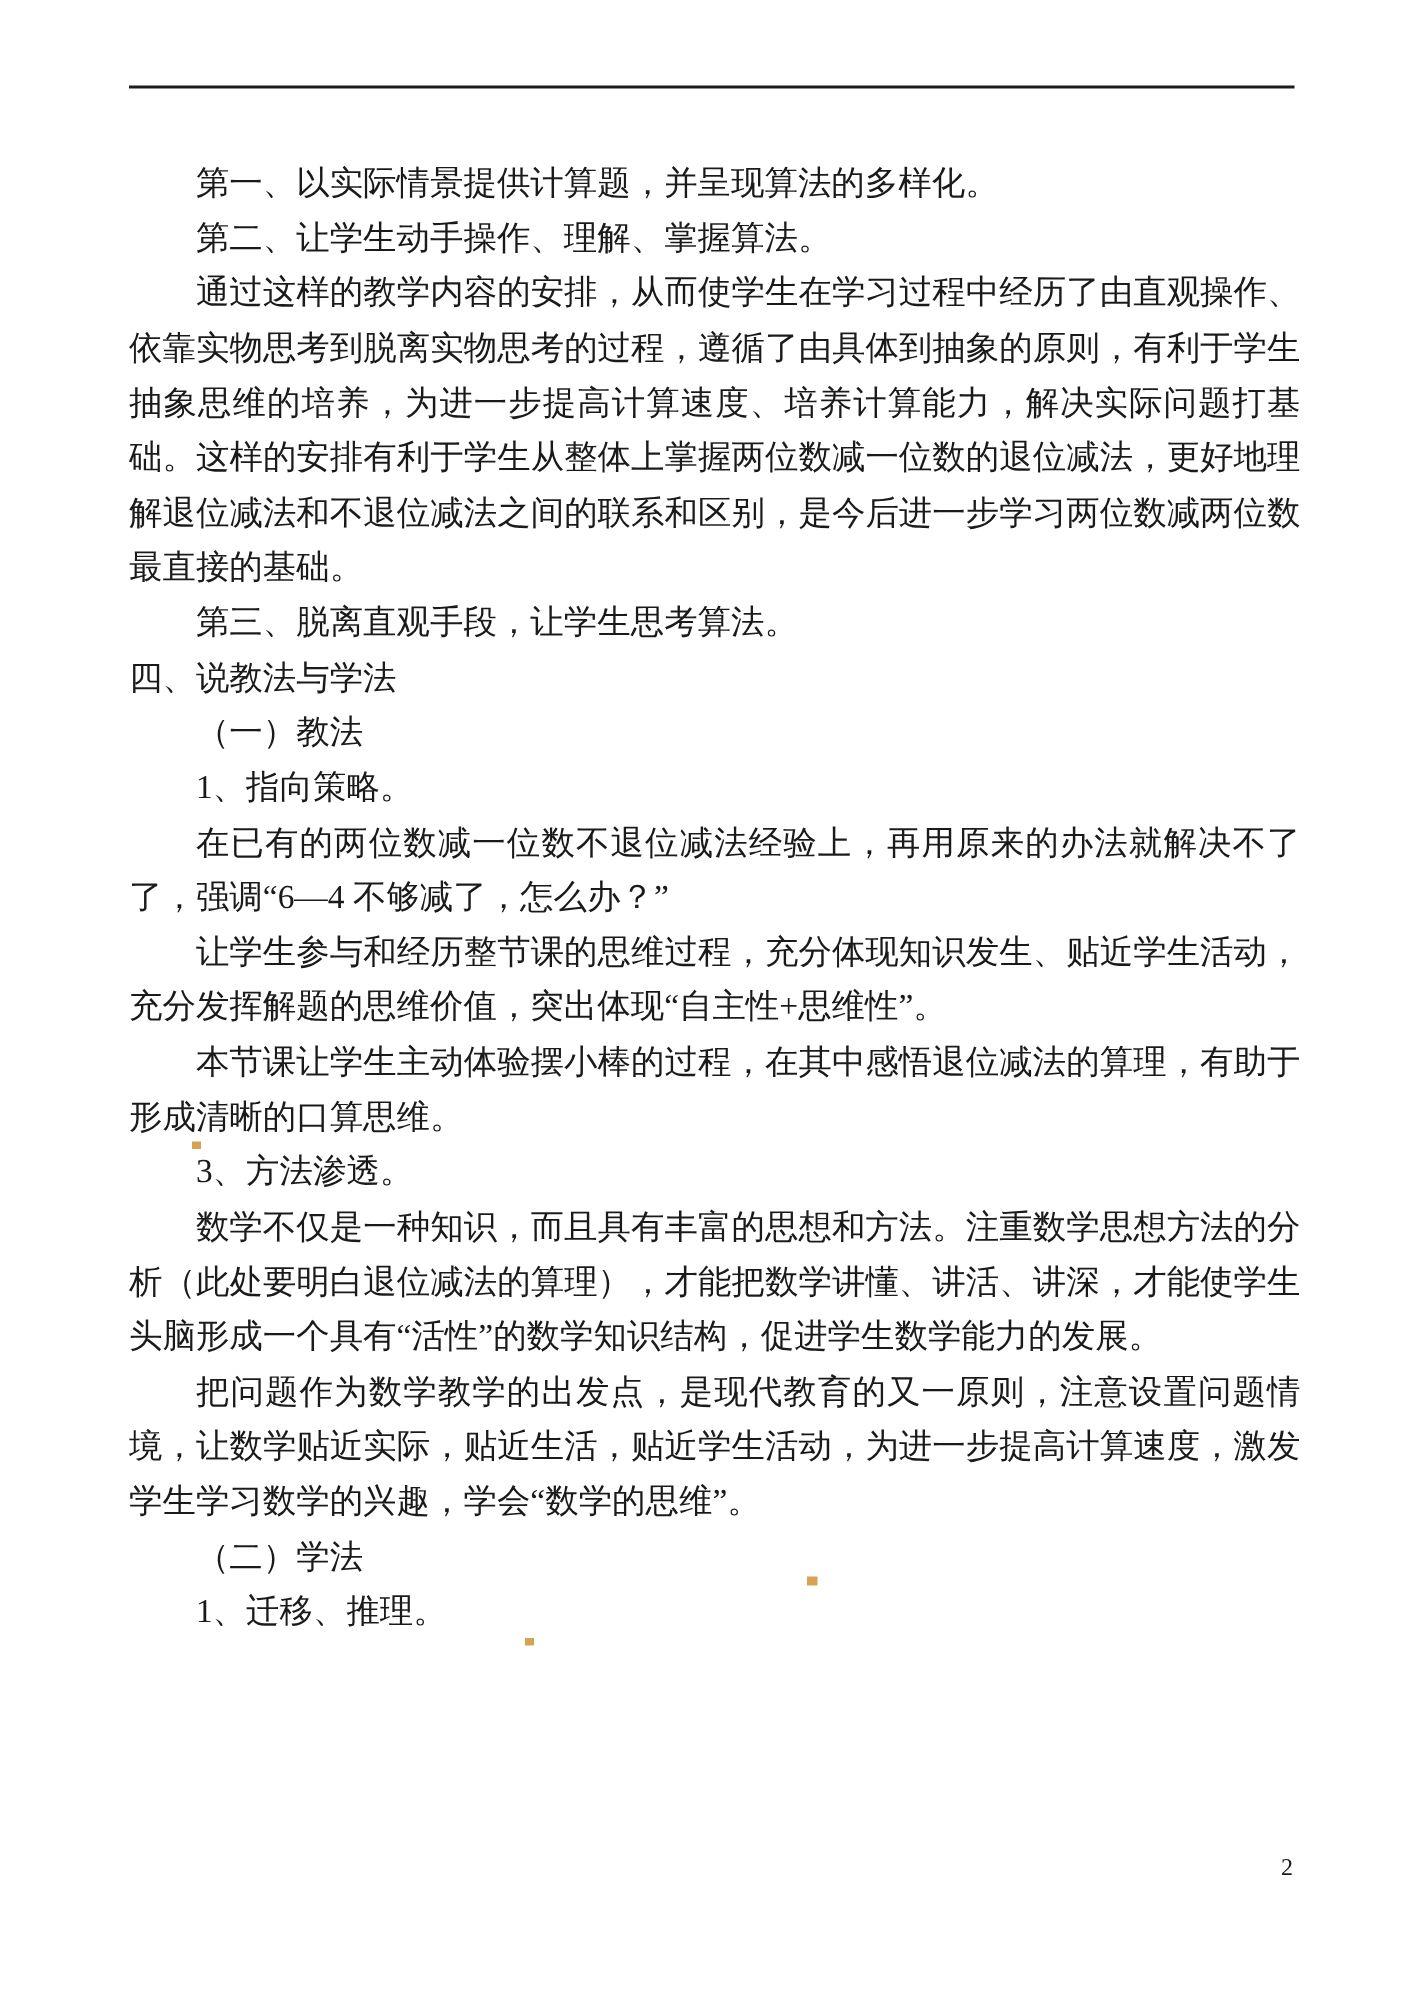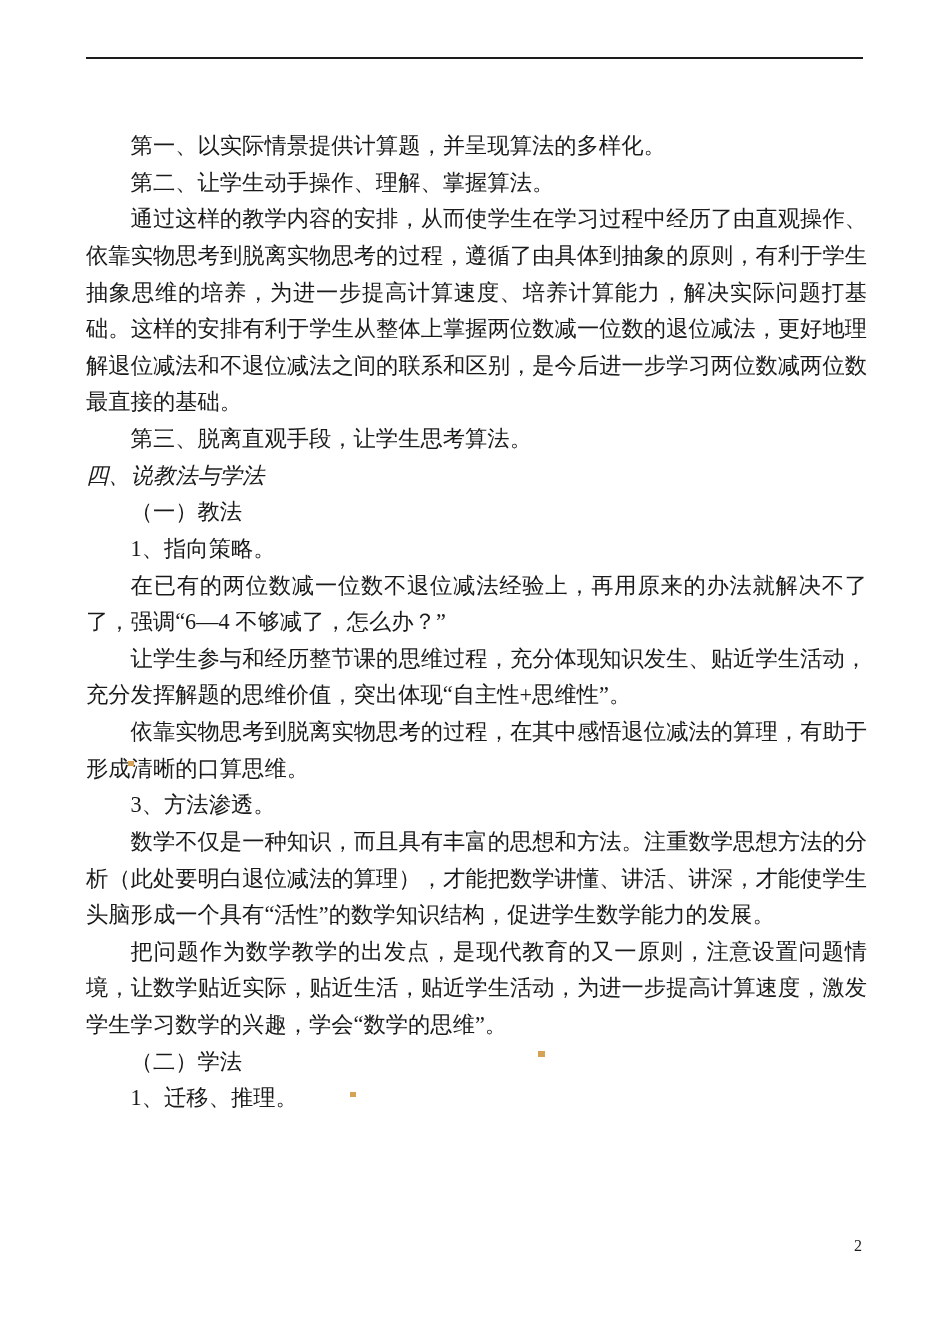--- a/index.html
+++ b/index.html
@@ -20,34 +20,33 @@
     position: absolute;
     left: 86px;
     top: 57px;
     width: 777px;
     height: 2px;
     background: #1c1c1c;
   }
   .content {
     position: absolute;
     left: 86px;
-    top: 128px;
+    top: 104px;
     width: 781px;
     font-size: 22.3px;
     line-height: 36.62px;
     text-align: justify;
   }
   .content p {
     margin: 0;
     padding: 0;
     text-indent: 2em;
   }
   .content p.no-indent {
     text-indent: 0;
-    font-style: italic;
   }
   .page-number {
     position: absolute;
     left: 854px;
     top: 1237px;
     font-size: 16px;
     line-height: 18px;
     color: #1a1a1a;
   }
   .mark {
@@ -68,21 +67,21 @@
   <div class="content">
     <p>第一、以实际情景提供计算题，并呈现算法的多样化。</p>
     <p>第二、让学生动手操作、理解、掌握算法。</p>
     <p>通过这样的教学内容的安排，从而使学生在学习过程中经历了由直观操作、依靠实物思考到脱离实物思考的过程，遵循了由具体到抽象的原则，有利于学生抽象思维的培养，为进一步提高计算速度、培养计算能力，解决实际问题打基础。这样的安排有利于学生从整体上掌握两位数减一位数的退位减法，更好地理解退位减法和不退位减法之间的联系和区别，是今后进一步学习两位数减两位数最直接的基础。</p>
     <p>第三、脱离直观手段，让学生思考算法。</p>
     <p class="no-indent">四、说教法与学法</p>
     <p>（一）教法</p>
     <p>1、指向策略。</p>
     <p>在已有的两位数减一位数不退位减法经验上，再用原来的办法就解决不了了，强调“6—4 不够减了，怎么办？”</p>
     <p>让学生参与和经历整节课的思维过程，充分体现知识发生、贴近学生活动，充分发挥解题的思维价值，突出体现“自主性+思维性”。</p>
-    <p>依靠实物思考到脱离实物思考的过程，在其中感悟退位减法的算理，有助于形成清晰的口算思维。</p>
+    <p>本节课让学生主动体验摆小棒的过程，在其中感悟退位减法的算理，有助于形成清晰的口算思维。</p>
     <p>3、方法渗透。</p>
     <p>数学不仅是一种知识，而且具有丰富的思想和方法。注重数学思想方法的分析（此处要明白退位减法的算理），才能把数学讲懂、讲活、讲深，才能使学生头脑形成一个具有“活性”的数学知识结构，促进学生数学能力的发展。</p>
     <p>把问题作为数学教学的出发点，是现代教育的又一原则，注意设置问题情境，让数学贴近实际，贴近生活，贴近学生活动，为进一步提高计算速度，激发学生学习数学的兴趣，学会“数学的思维”。</p>
     <p>（二）学法</p>
     <p>1、迁移、推理。</p>
   </div>
 
   <span class="mark mark-1"></span>
   <span class="mark mark-2"></span>
   <span class="mark mark-3"></span>

